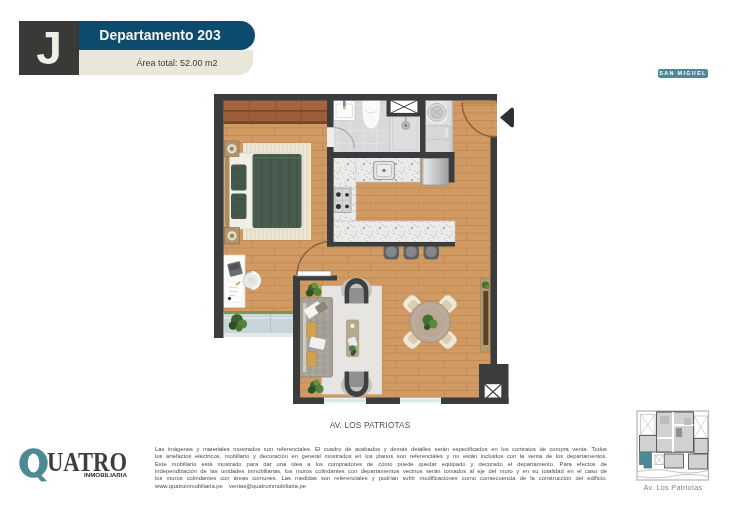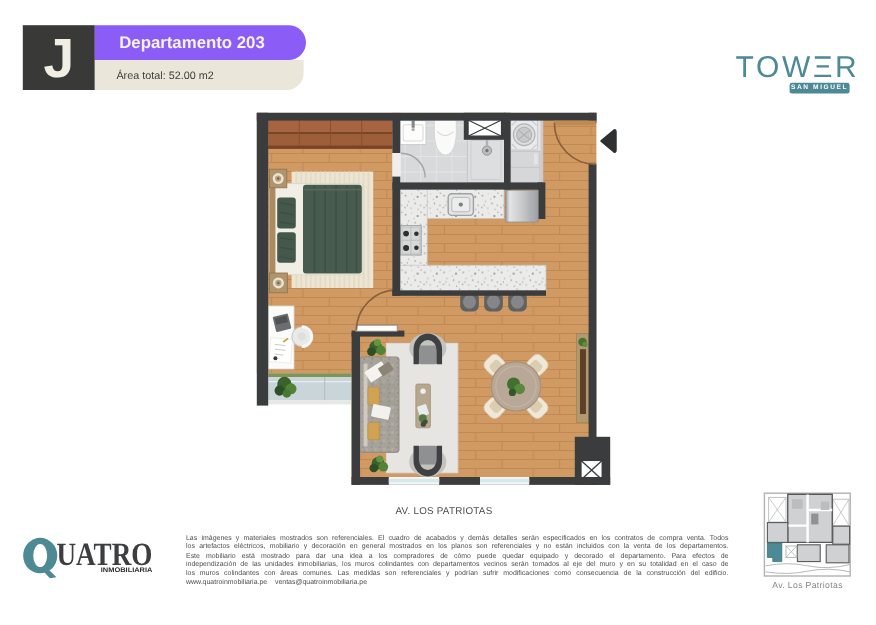--- a/index.html
+++ b/index.html
@@ -4,26 +4,25 @@
 html,body{margin:0;padding:0;width:730px;height:521px;background:#fff;font-family:"Liberation Sans",sans-serif;}
 body{position:relative;overflow:hidden;}
 .abs{position:absolute;}
 </style></head>
 <body>
 
 <div class="abs" style="left:19px;top:21px;width:60px;height:54px;background:#393a38;color:#f1eee4;font-weight:bold;font-size:46px;text-align:center;line-height:54px;">J</div>
 
 <div class="abs" style="left:79px;top:50px;width:174px;height:25px;background:#eae6d9;border-radius:0 0 14px 0;"></div>
 
-<div class="abs" style="left:79px;top:21px;width:176px;height:29px;background:#8b5cf6;border-radius:0 15px 15px 0;color:#f4f2e9;font-weight:bold;font-size:14px;line-height:29px;text-align:center;padding-right:14px;box-sizing:content-box;width:162px;">Departamento 203</div>
-
-<div class="abs" style="left:97px;top:55px;width:160px;height:16px;color:#3c3d3b;font-size:9px;line-height:16px;">Área total: 52.00 m2</div>
+<div class="abs" style="left:79px;top:21px;width:176px;height:29px;background:#0c4a6e;border-radius:0 15px 15px 0;color:#f4f2e9;font-weight:bold;font-size:14px;line-height:29px;text-align:center;padding-right:14px;box-sizing:content-box;width:162px;">Departamento 203</div>
+
+<div class="abs" style="left:97px;top:55px;width:160px;height:16px;color:#3c3d3b;font-size:9px;line-height:16px;text-align:center;">Área total: 52.00 m2</div>
 
 <div class="abs" style="left:612px;top:22px;width:104px;height:60px;">
-  <div class="abs" style="left:1px;top:20px;color:#4d8a96;font-weight:normal;font-size:25px;letter-spacing:2.2px;">TOWΞR</div>
   <div class="abs" style="left:46px;top:47px;width:50px;height:8.5px;background:#4d8a96;border-radius:2px;color:#fff;font-size:5.5px;font-weight:bold;letter-spacing:1.3px;text-align:center;line-height:9px;">SAN MIGUEL</div>
 </div>
 
 <svg id="plan" class="abs" style="left:195px;top:85px;" width="330" height="330" viewBox="195 85 330 330">
 <defs>
 <pattern id="wd" width="48" height="15" patternUnits="userSpaceOnUse">
 <rect width="48" height="15" fill="#d19a63"></rect>
 <rect y="0" width="48" height="0.8" fill="#bf8753"></rect>
 <rect y="7.5" width="48" height="0.8" fill="#bf8753"></rect>
 <rect x="12" y="0" width="0.8" height="7.6" fill="#bf8753"></rect>

